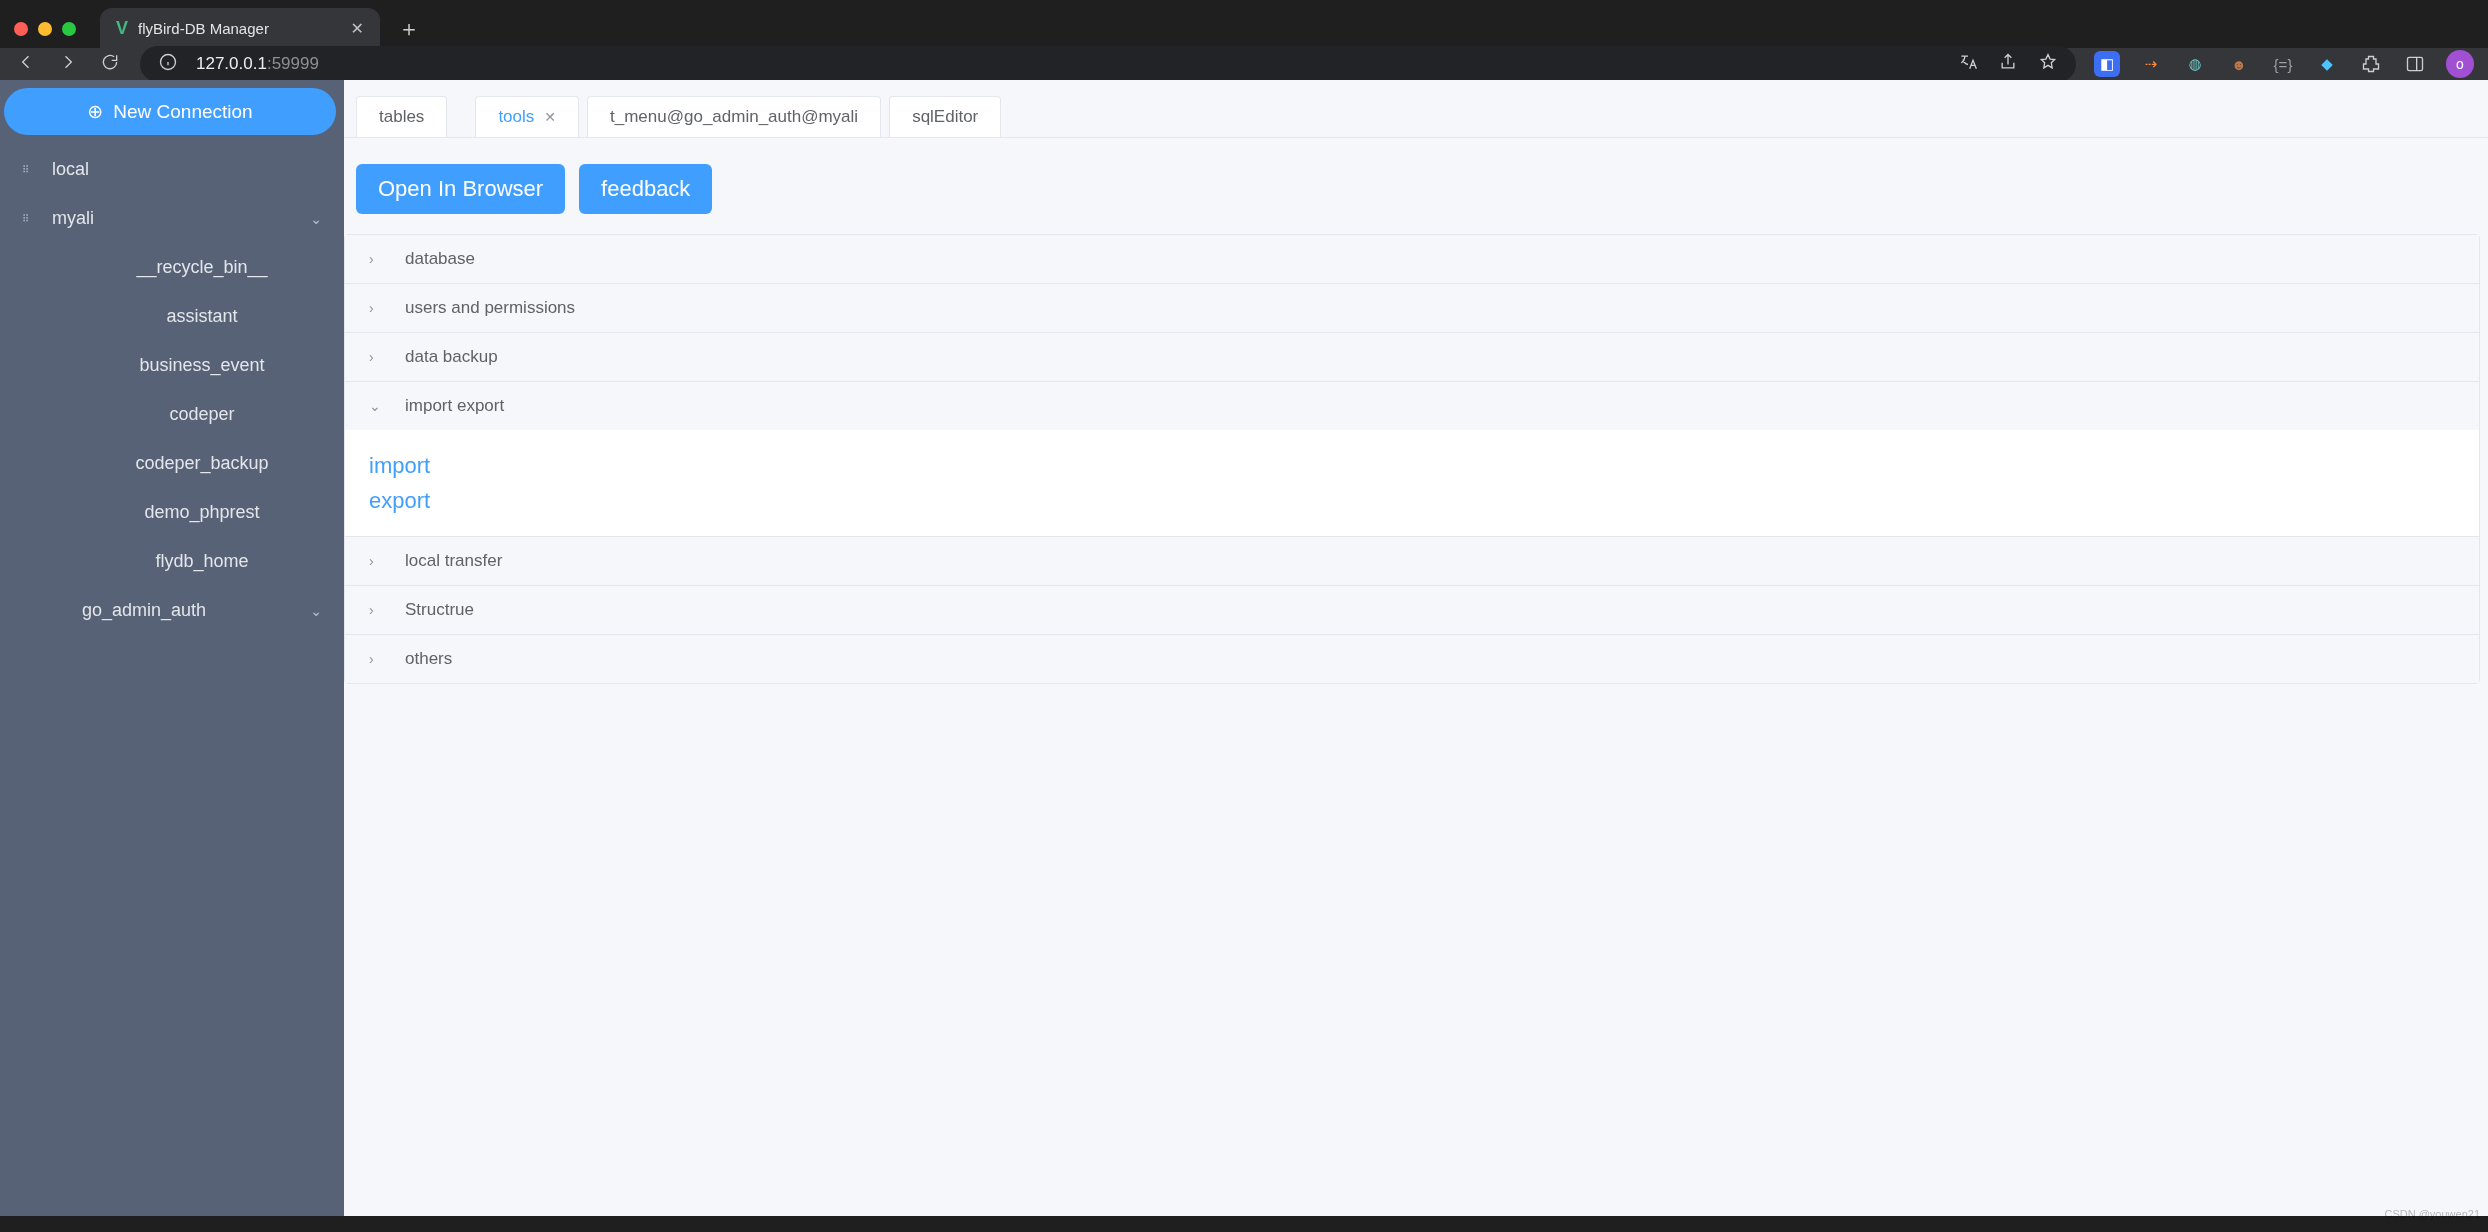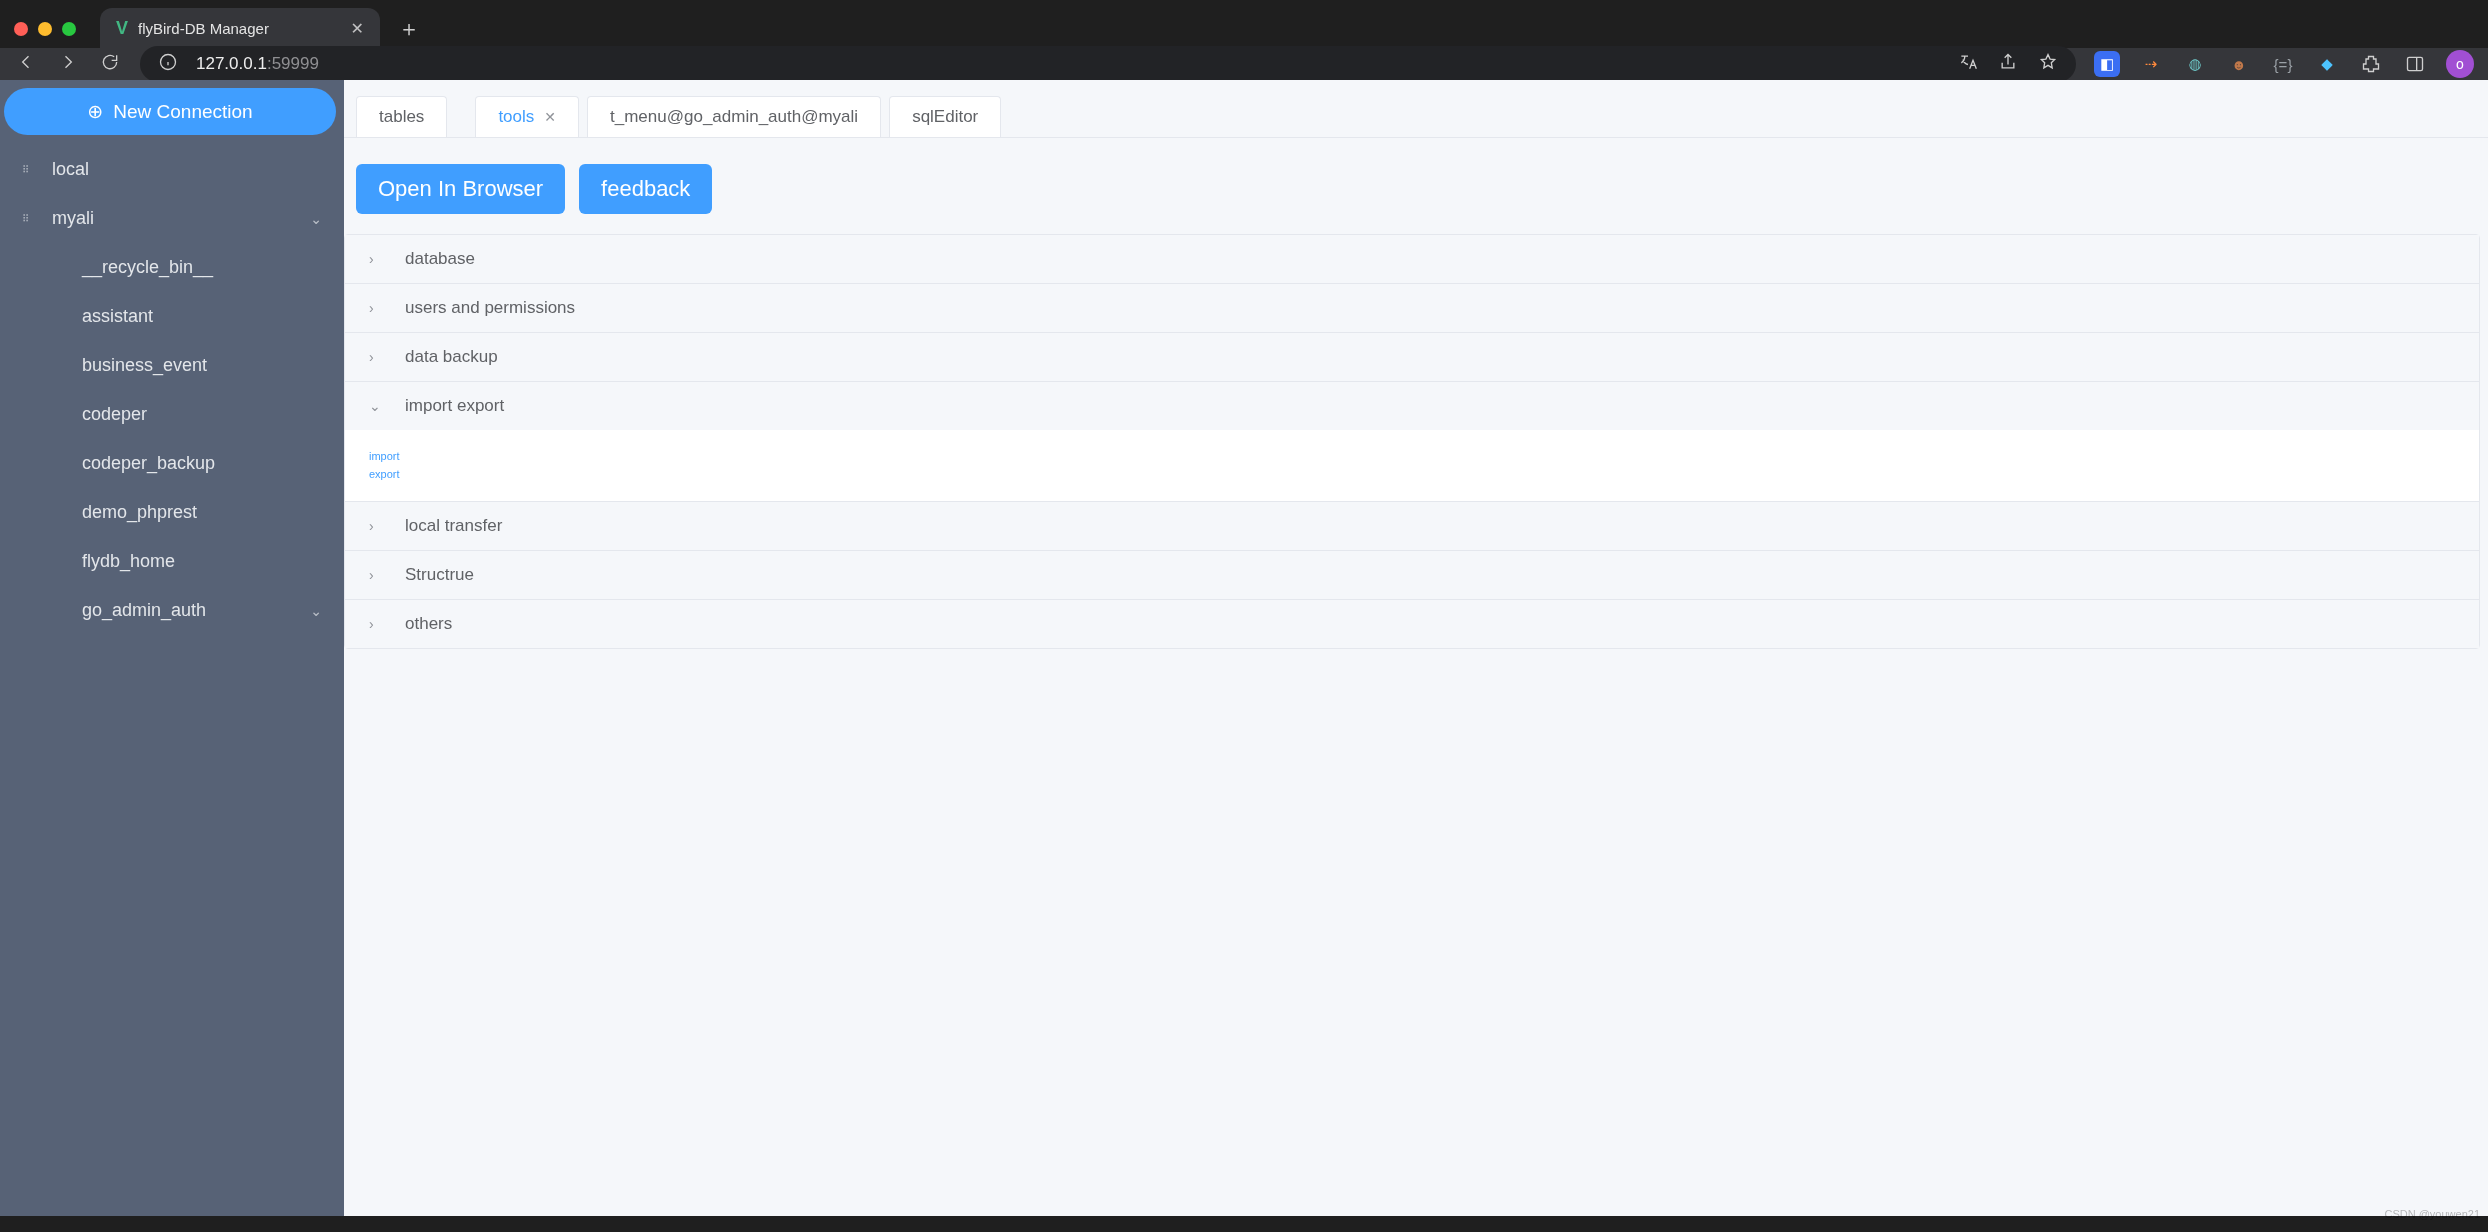--- a/index.html
+++ b/index.html
@@ -28,38 +28,38 @@
 .ext { width: 26px; height: 26px; border-radius: 6px; display: flex; align-items: center; justify-content: center; font-size: 15px; }
 .avatar { width: 28px; height: 28px; border-radius: 50%; background: #a14fd3; color: #fff; display: flex; align-items: center; justify-content: center; font-size: 14px; }
 
 
 .app { display: flex; height: calc(100vh - 96px); background: #f5f7fa; }
 .sidebar { width: 344px; background: #576276; color: #e3e6ea; padding: 8px 4px; font-size: 18px; display: flex; flex-direction: column; }
 .new-conn { background: #409eff; color: #fff; margin: 0 4px 10px 0; padding: 12px 0; border-radius: 24px; display: flex; align-items: center; justify-content: center; gap: 10px; font-size: 19px; cursor: pointer; }
 .conn-node { display: flex; align-items: center; gap: 14px; padding: 14px 18px; cursor: pointer; }
 .grip { width: 16px; opacity: .6; display: inline-block; line-height: .55; letter-spacing: 2px; font-size: 10px; }
 .chev-right { margin-left: auto; opacity: .7; font-size: 14px; }
-.db-item { display: flex; align-items: center; padding: 14px 18px 14px 78px; cursor: pointer; }
+.db-item { display: flex; align-items: center; padding: 14px 18px 14px 78px; cursor: pointer; justify-content: center; }
 .db-item .chev-right { margin-left: auto; opacity: .7; }
 
 .main { flex: 1; background: #f5f7fa; overflow: auto; }
 .tabs { display: flex; gap: 8px; padding: 12px 0 0 12px; border-bottom: 1px solid #e4e7ed; background: #f5f7fa; }
 .etab { background: #fff; border: 1px solid #e4e7ed; border-bottom: none; padding: 10px 22px; font-size: 17px; color: #606266; border-radius: 4px 4px 0 0; margin-top: 4px; cursor: pointer; display: flex; align-items: center; gap: 10px; }
 .etab.active { color: #409eff; margin-left: 20px; }
 .etab .close { color: #909399; font-size: 14px; }
 
 .toolbar { padding: 26px 12px 20px 12px; display: flex; gap: 14px; }
 .btn { background: #409eff; color: #fff; border: none; padding: 12px 22px; border-radius: 6px; font-size: 22px; cursor: pointer; }
 
 .acc { border: 1px solid #e4e7ed; margin: 0 8px 0 0; border-radius: 4px; background: #fff; }
 .acc-item { border-bottom: 1px solid #e4e7ed; }
 .acc-item:last-child { border-bottom: none; }
 .acc-head { display: flex; align-items: center; gap: 22px; padding: 14px 24px; font-size: 17px; color: #606266; cursor: pointer; background: #f5f7fa; }
 .acc-head .arrow { color: #909399; font-size: 14px; width: 14px; }
-.acc-body { padding: 18px 24px; font-size: 11px; line-height: 1.6; }
+.acc-body { padding: 18px 24px; font-size: 22px; line-height: 1.6; }
 .acc-body a { color: #409eff; text-decoration: none; display: block; }
 
 .watermark { position: fixed; right: 8px; bottom: 12px; font-size: 11px; color: rgba(0,0,0,.28); }
 
 svg.ic { width: 20px; height: 20px; stroke: currentColor; fill: none; stroke-width: 1.6; }
 </style>
 </head>
 <body>
 
 <div class="browser-top">

